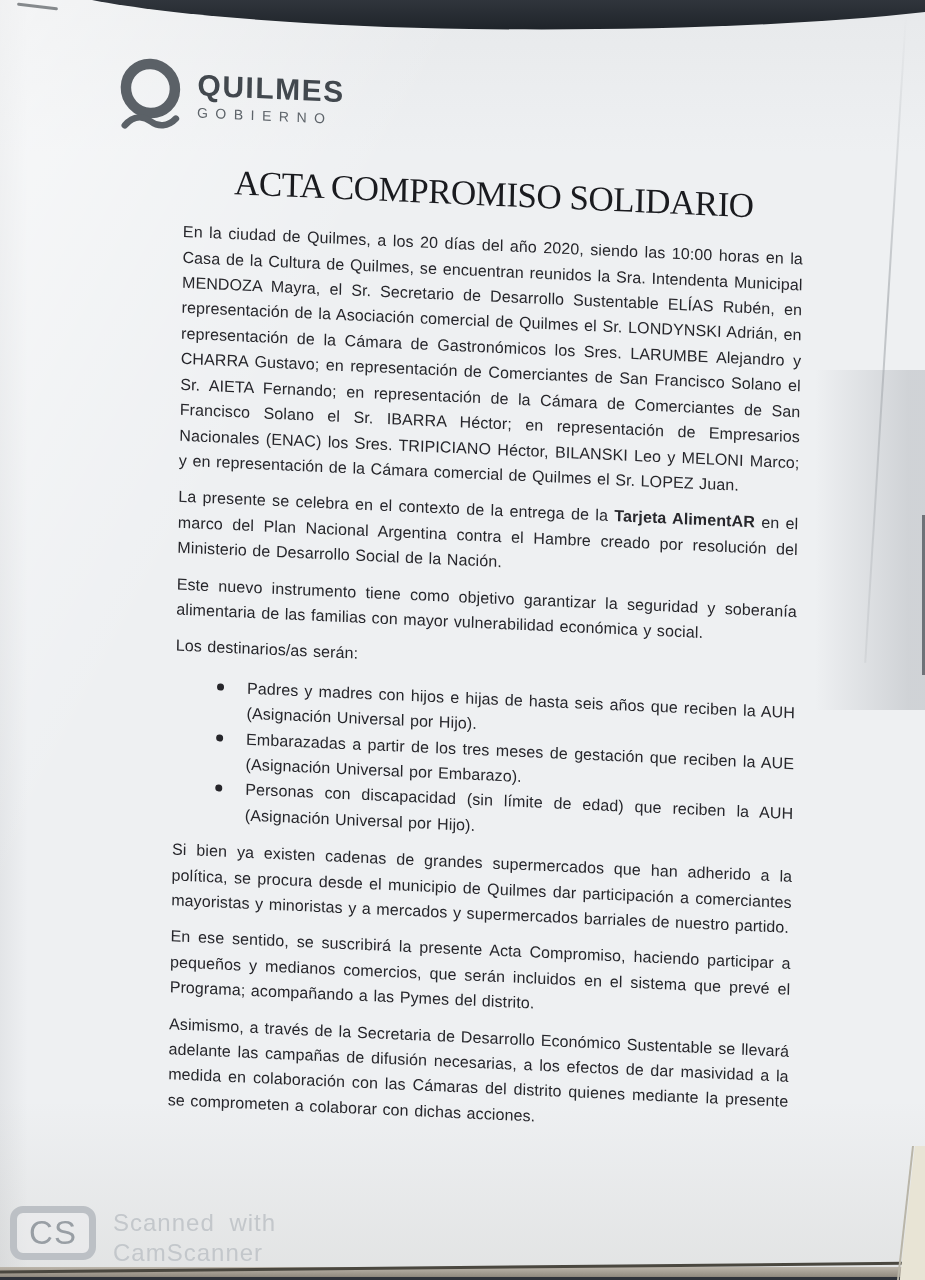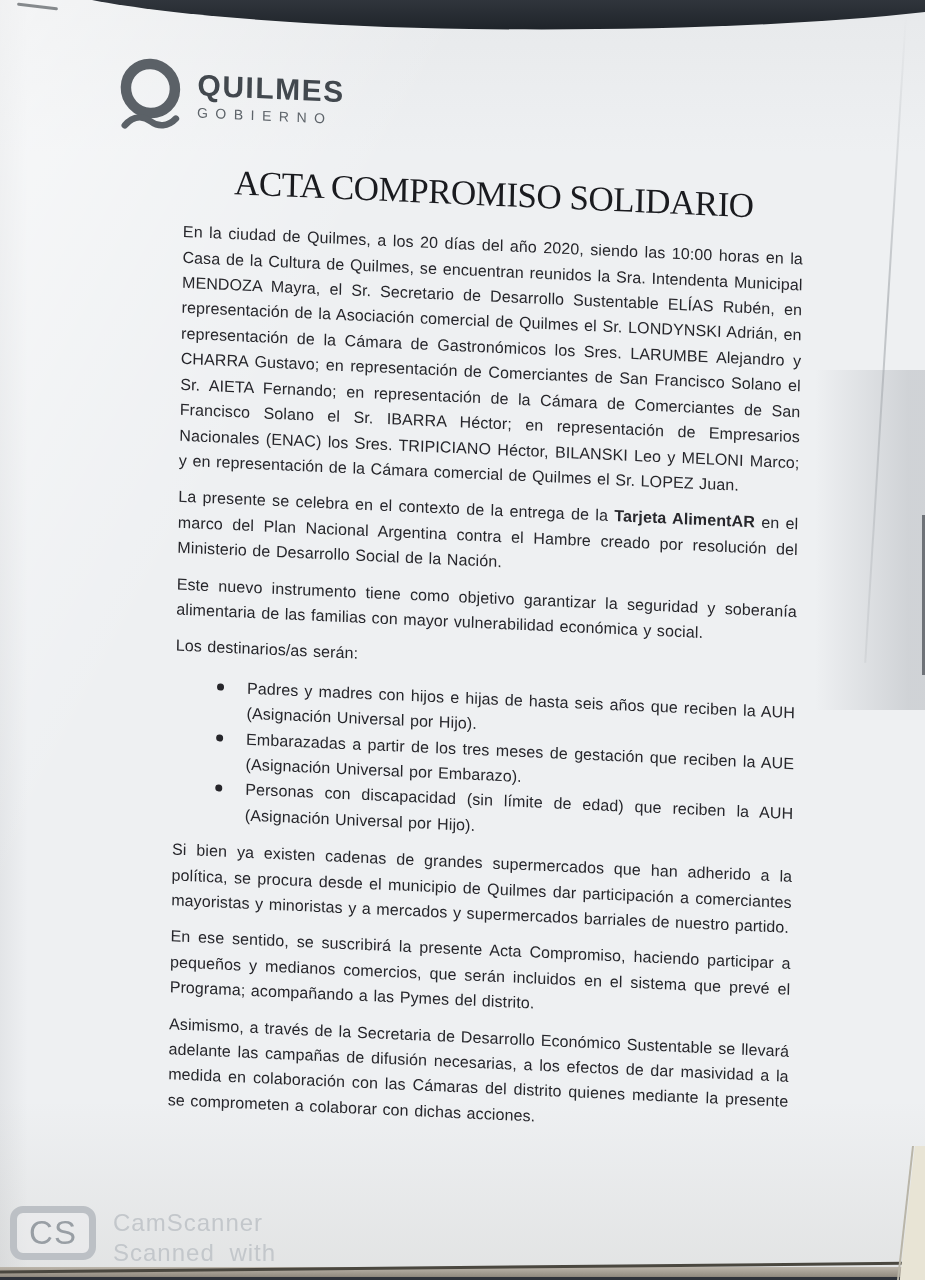--- a/index.html
+++ b/index.html
@@ -153,22 +153,22 @@
       <p>Asimismo, a través de la Secretaria de Desarrollo Económico Sustentable se llevará adelante las campañas de difusión necesarias, a los efectos de dar masividad a la medida en colaboración con las Cámaras del distrito quienes mediante la presente se comprometen a colaborar con dichas acciones.</p>
     </div>
   </div>
 
   <div class="watermark">
     <div class="cs-badge">
       <div class="cs-foot"></div>
       <span>CS</span>
     </div>
     <div class="wm-text">
+      <div>Scanned with</div>
       <div>CamScanner</div>
-      <div>Scanned with</div>
     </div>
   </div>
 
   <div class="bottom-under"></div>
   <div class="bottom-dark"></div>
   <div class="bottom-line"></div>
   <div class="corner-cream"></div>
   <div class="corner-cream-edge"></div>
 
 </div>

